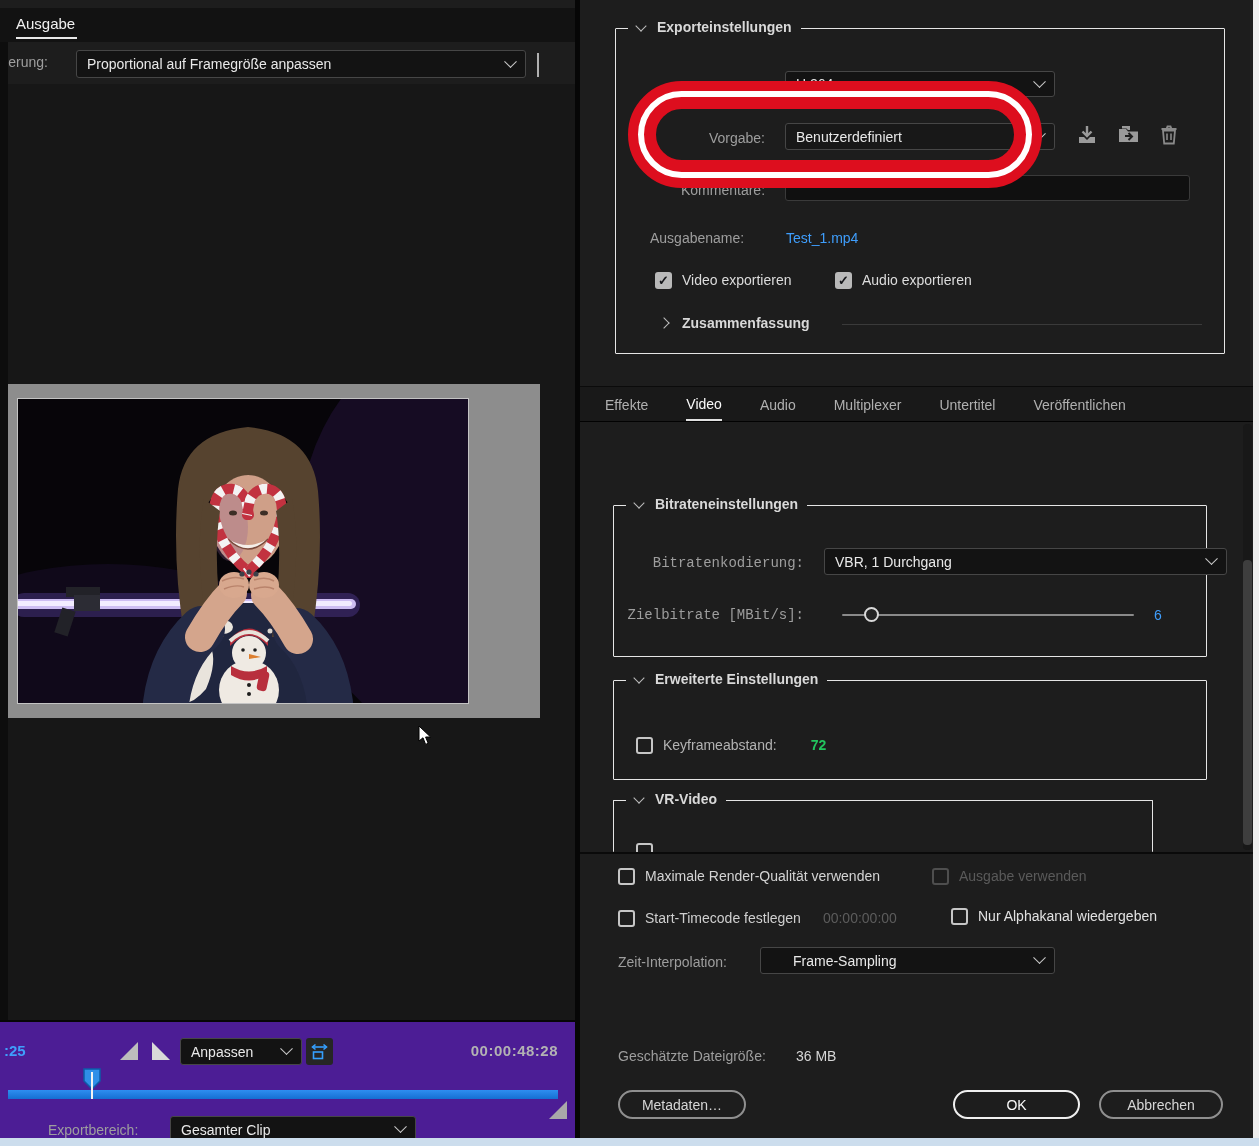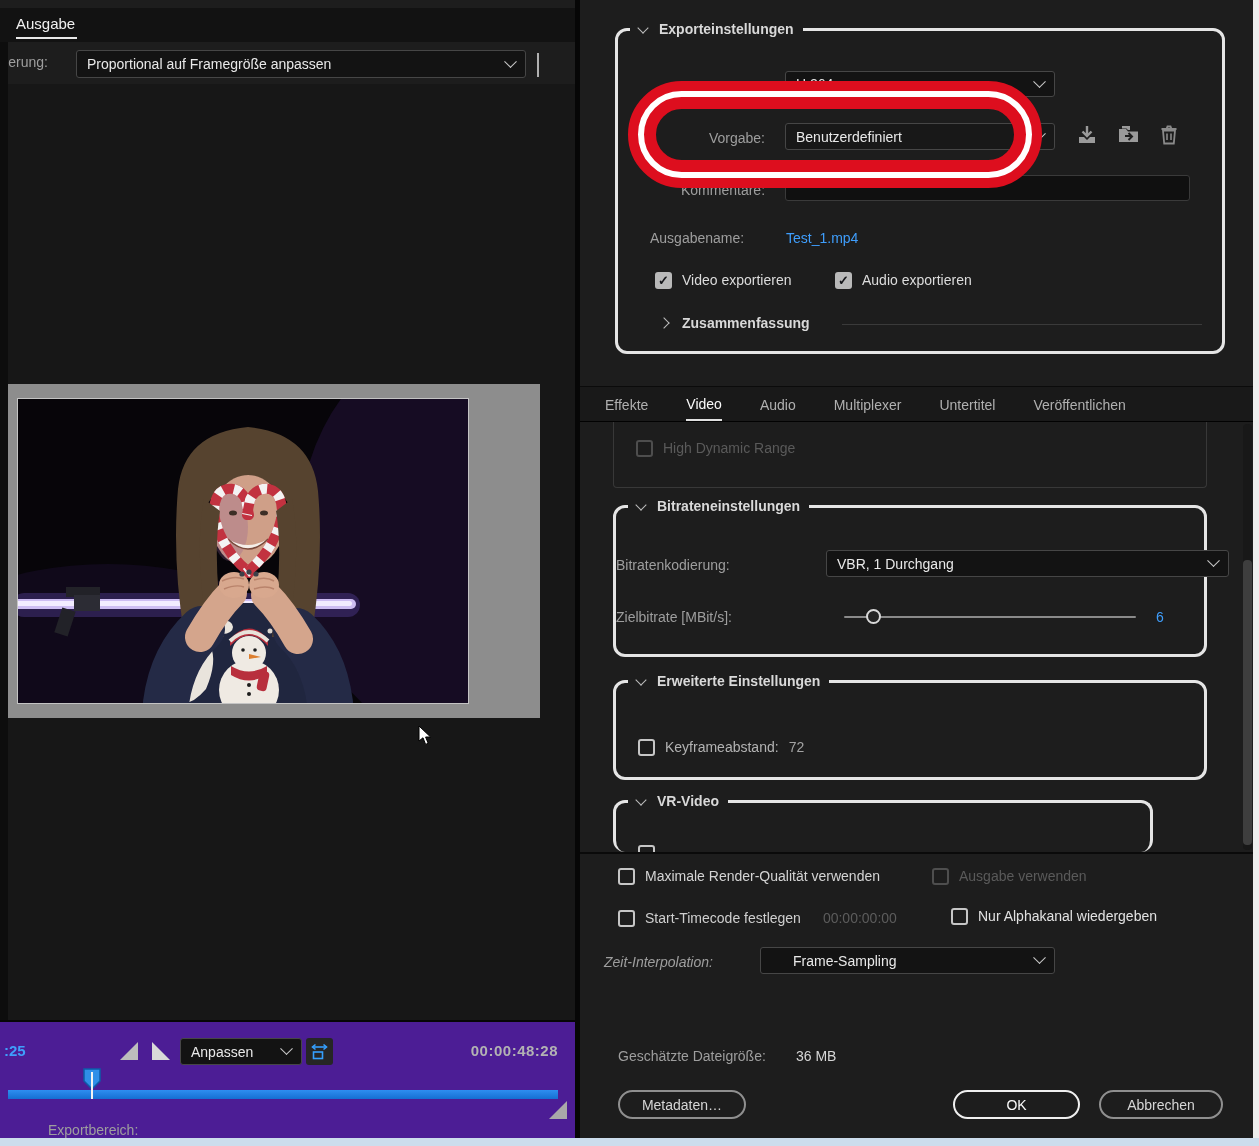--- a/index.html
+++ b/index.html
@@ -16,21 +16,21 @@
   .chev-down { display:inline-block; width:8px; height:8px; border-right:1.7px solid #bdbdbd; border-bottom:1.7px solid #bdbdbd;
           transform:rotate(45deg); margin-right:12px; margin-bottom:3px; }
   .chev-right { display:inline-block; width:8px; height:8px; border-right:1.7px solid #bdbdbd; border-bottom:1.7px solid #bdbdbd;
           transform:rotate(-45deg); margin-right:14px; }
   .lbl { color:#9e9e9e; white-space:nowrap; }
   .cb { width:17px; height:17px; border-radius:3px; flex:none; }
   .cb.on  { background:#b9b9b9; color:#15161a; font-weight:bold; font-size:13px; line-height:17px; text-align:center; }
   .cb.off { border:2px solid #c6c6c6; background:transparent; }
   .cb.dis { border:2px solid #4e4e4e; background:transparent; }
   .cbrow { position:absolute; display:flex; align-items:center; gap:10px; height:20px; }
-  .fieldset { position:absolute; border:3px solid #e5e5e5; border-radius:12px; }
+  .fieldset { position:absolute; border:1px solid #e5e5e5; border-radius:1px; }
   .legend { position:absolute; top:-10px; left:12px; background:#1d1d1d; padding:0 9px; display:flex; align-items:center;
             font-weight:bold; color:#d9d9d9; white-space:nowrap; }
   .pill { display:flex; align-items:center; justify-content:center; height:29px; border-radius:15px;
           border:2px solid #8f8f8f; color:#d6d6d6; background:transparent; font-size:14px; cursor:pointer; }
 
   
   .left-pane { position:absolute; left:0; top:0; width:577px; height:1146px; background:#1c1c1c;margin-top:8px; }
   .lp-tabstrip { position:absolute; left:0; top:0; width:577px; height:34px; background:#121212; }
   .lp-tab { position:absolute; left:16px; top:7px; color:#f0f0f0; font-size:15px; }
   .lp-tab-underline { position:absolute; left:16px; top:29px; width:61px; height:2px; background:#e8e8e8; }
@@ -88,45 +88,45 @@
             padding-left:25px; gap:38px; }
   .tab { display:flex; align-items:center; color:#b0b0b0; cursor:pointer; padding-top:2px; }
   .tab.active { color:#fafafa; border-bottom:2px solid #e0e0e0;text-align:right; }
 
   .hdr-box { position:absolute; left:33px; top:422px; width:594px; height:66px; border:1px solid #383838; border-top:none;
              border-radius:0 0 4px 4px; }
   .hdr-cb { left:22px; top:16px; }
   .dis-label { color:#5a5a5a; }
 
   .bitrate-box { left:33px; top:505px; width:594px; height:152px; }
-  .form-label { position:absolute; width:190px; text-align:left; }
+  .form-label { position:absolute; width:190px; text-align:right;font-family:Liberation Mono, monospace; }
   .kod-label { left:0; top:49px; }
   .kod-dd { position:absolute; left:210px; top:42px; width:403px; height:27px;gap:36px; }
   .ziel-label { left:0; top:101px; }
   .slider-track { position:absolute; left:228px; top:108px; width:292px; height:2px; background:#8a8a8a; border-radius:1px; }
   .slider-handle { position:absolute; left:22px; top:-7px; width:15px; height:15px; border-radius:50%;
                    border:2px solid #d9d9d9; background:#242424; cursor:pointer; }
   .ziel-value { position:absolute; left:540px; top:101px; color:#3f9efc; }
 
   .adv-box { left:33px; top:680px; width:594px; height:100px; }
   .kf-row { left:22px; top:54px; }
   .kf-label { color:#b3b3b3; }
-  .kf-value { color:#a3a3a3; margin-left:0; }
+  .kf-value { color:#22c55e; margin-left:24px;font-weight:bold; }
 
   .vr-box { left:33px; top:800px; width:540px; height:52px; border-bottom:none; }
   .vr-cb { left:22px; top:40px; }
 
   .scrollbar { position:absolute; left:663px; top:424px; width:9px; height:426px; background:#181818; border-radius:4px; }
   .scroll-thumb { position:absolute; left:0; top:136px; width:9px; height:285px; background:#3e3e3e; border-radius:4px; }
 
   .bottom-panel { position:absolute; left:0; top:852px; width:673px; height:286px; background:#1d1d1d; border-top:2px solid #0a0a0a; }
   .bp1a { left:38px; top:12px; }   .bp1b { left:352px; top:12px; }
   .bp2a { left:38px; top:54px; }   .bp2b { left:371px; top:52px; }
   .tcval { color:#5c5c5c; margin-left:12px; }
-  .interp-label { position:absolute; left:24px; top:100px;font-style:italic; }
+  .interp-label { position:absolute; left:38px; top:100px; }
   .interp-dd { position:absolute; left:180px; top:93px; width:295px; height:27px;padding-left:32px; }
   .size-label { position:absolute; left:38px; top:194px; }
   .size-value { position:absolute; left:216px; top:194px; color:#d6d6d6; }
   .btn-meta { position:absolute; left:38px; top:236px; width:128px; }
   .btn-ok { position:absolute; left:373px; top:236px; width:127px; border-color:#efefef; color:#fafafa; }
   .btn-cancel { position:absolute; left:519px; top:236px; width:124px; }
 
   .edge-right { position:absolute; left:1253px; top:0; width:6px; height:1146px; background:#eeeeee; z-index:60; }
   .edge-bottom { position:absolute; left:0; top:1138px; width:1259px; height:8px; background:#ccdded; z-index:60; }
 </style>
@@ -236,20 +236,24 @@
       <span class="duration">00:00:48:28</span>
       <div class="tl-track"></div>
       <svg class="playhead" viewBox="0 0 18 22">
         <path d="M1 1 H17 V13 L9 21 L1 13 Z" fill="#2f8fe8" stroke="#0d5ca8" stroke-width="1.5"></path>
       </svg>
       <div class="playhead-line"></div>
       <svg class="tl-handle" viewBox="0 0 18 18">
           <polygon points="18,0 18,18 0,18" fill="#a9a9a9"></polygon>
         </svg>
       <span class="range-label lbl">Exportbereich:</span>
+      <div class="dd range-dd">
+        <span class="txt">Gesamter Clip</span>
+        <span class="chev"></span>
+      </div>
     </div>
   </div>
 
   <div class="divider-v"></div>
 
   <div class="right-pane">
 
     <div class="fieldset exp-box">
       <div class="legend">
         <span class="chev-down"></span>
@@ -301,26 +305,20 @@
 
     <div class="tabbar">
       <span class="tab">Effekte</span>
       <span class="tab active">Video</span>
       <span class="tab">Audio</span>
       <span class="tab">Multiplexer</span>
       <span class="tab">Untertitel</span>
       <span class="tab">Veröffentlichen</span>
     </div>
 
-    <div class="hdr-box">
-      <div class="cbrow hdr-cb">
-        <span class="cb dis"></span>
-        <span class="dis-label">High Dynamic Range</span>
-      </div>
-    </div>
 
     <div class="fieldset bitrate-box">
       <div class="legend">
         <span class="chev-down"></span>
         <span>Bitrateneinstellungen</span>
       </div>
       <span class="lbl form-label kod-label">Bitratenkodierung:</span>
       <div class="dd kod-dd">
         <span class="txt">VBR, 1 Durchgang</span>
         <span class="chev"></span>

